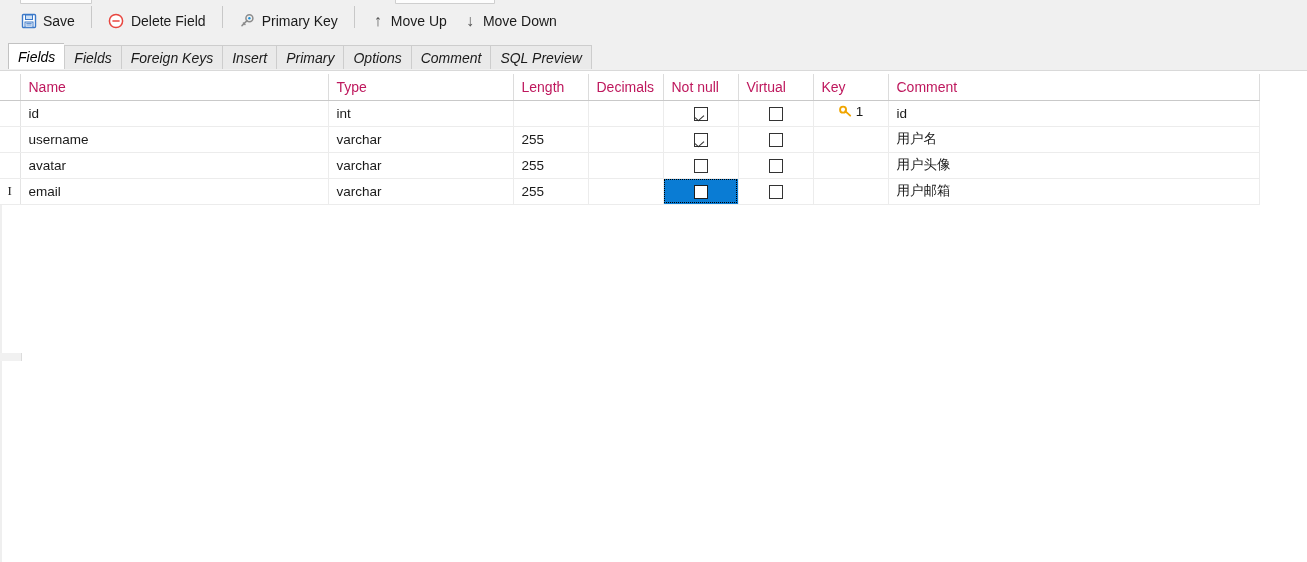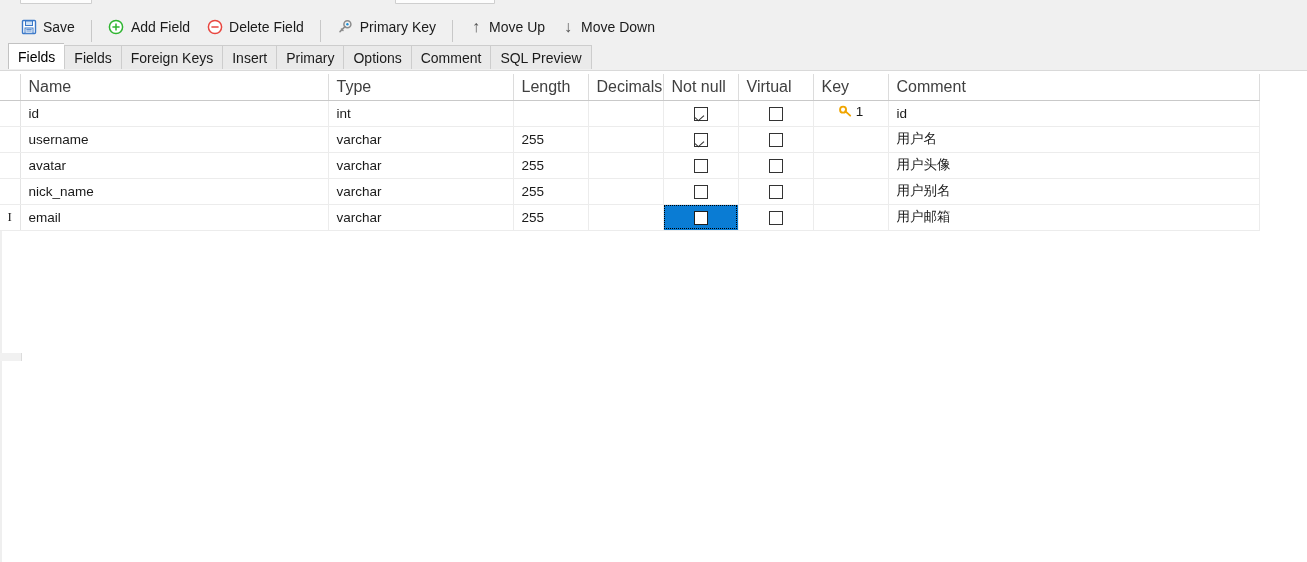--- a/index.html
+++ b/index.html
@@ -44,21 +44,21 @@
 
   
   .toolbar {
     position: absolute;
     left: 0;
     top: 6px;
     width: 1307px;
     height: 36px;
     background: #f0f0f0;
     display: flex;
-    align-items: flex-end;
+    align-items: flex-start;
     padding-left: 12px;
     box-sizing: border-box;
   }
   .tb-btn {
     display: flex;
     align-items: center;
     gap: 6px;
     height: 30px;
     padding: 0 8px;
     cursor: default;
@@ -110,20 +110,21 @@
     padding: 0 9px;
     font-size: 14px;
     color: #1b1b1b;
     background: #eaeaea;
     border: 1px solid #cdcdcd;
     border-bottom: none;
     border-right: none;
     box-sizing: border-box;
     cursor: default;
     white-space: nowrap;
+    font-style: italic;
   }
   .tab:last-child { border-right: 1px solid #cdcdcd; }
   .tab.active {
     background: #ffffff;
     color: #000;
     border-color: #c2c2c2;
     height: 26px;
     line-height: 26px;
     position: relative;
     z-index: 2;
@@ -159,24 +160,24 @@
   .grid col.c-virt   { width: 75px; }
   .grid col.c-key    { width: 75px; }
   .grid col.c-cmt    { width: 371px; }
 
   .grid th {
     height: 26px;
     background: #ffffff;
     border-right: 1px solid #dcdcdc;
     border-bottom: 1px solid #c9c9c9;
     font-weight: normal;
-    font-size: 16px;
+    font-size: 14px;
     text-align: left;
     padding: 0 0 0 8px;
-    color: #404040;
+    color: #be185d;
     overflow: hidden;
     white-space: nowrap;
     box-sizing: border-box;
     cursor: default;
   }
   .grid th.gutter {
     padding: 0;
     border-right: 1px solid #dcdcdc;
     background: #fff;
   }
@@ -289,30 +290,20 @@
           <rect x="4" y="9" width="8" height="5.2" fill="#ffffff" stroke="#3b78c8" stroke-width="1"></rect>
           <line x1="5.3" y1="10.4" x2="10.7" y2="10.4" stroke="#3b78c8" stroke-width="0.9"></line>
           <line x1="5.3" y1="12" x2="10.7" y2="12" stroke="#3b78c8" stroke-width="0.9"></line>
         </svg>
       </span>
       <span class="label">Save</span>
     </div>
 
     <div class="tb-sep"></div>
 
-    <div class="tb-btn">
-      <span class="tb-icon">
-        <svg width="16" height="16" viewBox="0 0 16 16">
-          <circle cx="8" cy="8" r="6.6" fill="#ffffff" stroke="#2fb531" stroke-width="1.5"></circle>
-          <line x1="8" y1="4.4" x2="8" y2="11.6" stroke="#2fb531" stroke-width="1.5"></line>
-          <line x1="4.4" y1="8" x2="11.6" y2="8" stroke="#2fb531" stroke-width="1.5"></line>
-        </svg>
-      </span>
-      <span class="label">Add Field</span>
-    </div>
 
 
     <div class="tb-btn">
       <span class="tb-icon">
         <svg width="16" height="16" viewBox="0 0 16 16">
           <circle cx="8" cy="8" r="6.6" fill="#ffffff" stroke="#e8463f" stroke-width="1.5"></circle>
           <line x1="4.4" y1="8" x2="11.6" y2="8" stroke="#e8463f" stroke-width="1.5"></line>
         </svg>
       </span>
       <span class="label">Delete Field</span>
@@ -422,31 +413,20 @@
             <td><span>avatar</span></td>
             <td><span>varchar</span></td>
             <td><span>255</span></td>
             <td><span></span></td>
             <td class="ctr"><span class="cb"></span></td>
             <td class="ctr"><span class="cb"></span></td>
             <td class="ctr"></td>
             <td><span>用户头像</span></td>
           </tr>
           <tr>
-            <td class="gutter"></td>
-            <td><span>nick_name</span></td>
-            <td><span>varchar</span></td>
-            <td><span>255</span></td>
-            <td><span></span></td>
-            <td class="ctr"><span class="cb"></span></td>
-            <td class="ctr"><span class="cb"></span></td>
-            <td class="ctr"></td>
-            <td><span>用户别名</span></td>
-          </tr>
-          <tr>
             <td class="gutter"><span>I</span></td>
             <td><span>email</span></td>
             <td><span>varchar</span></td>
             <td><span>255</span></td>
             <td><span></span></td>
             <td class="ctr selected" style="background: rgb(10, 124, 212);"><span class="cb"></span></td>
             <td class="ctr"><span class="cb"></span></td>
             <td class="ctr"></td>
             <td><span>用户邮箱</span></td>
           </tr>

